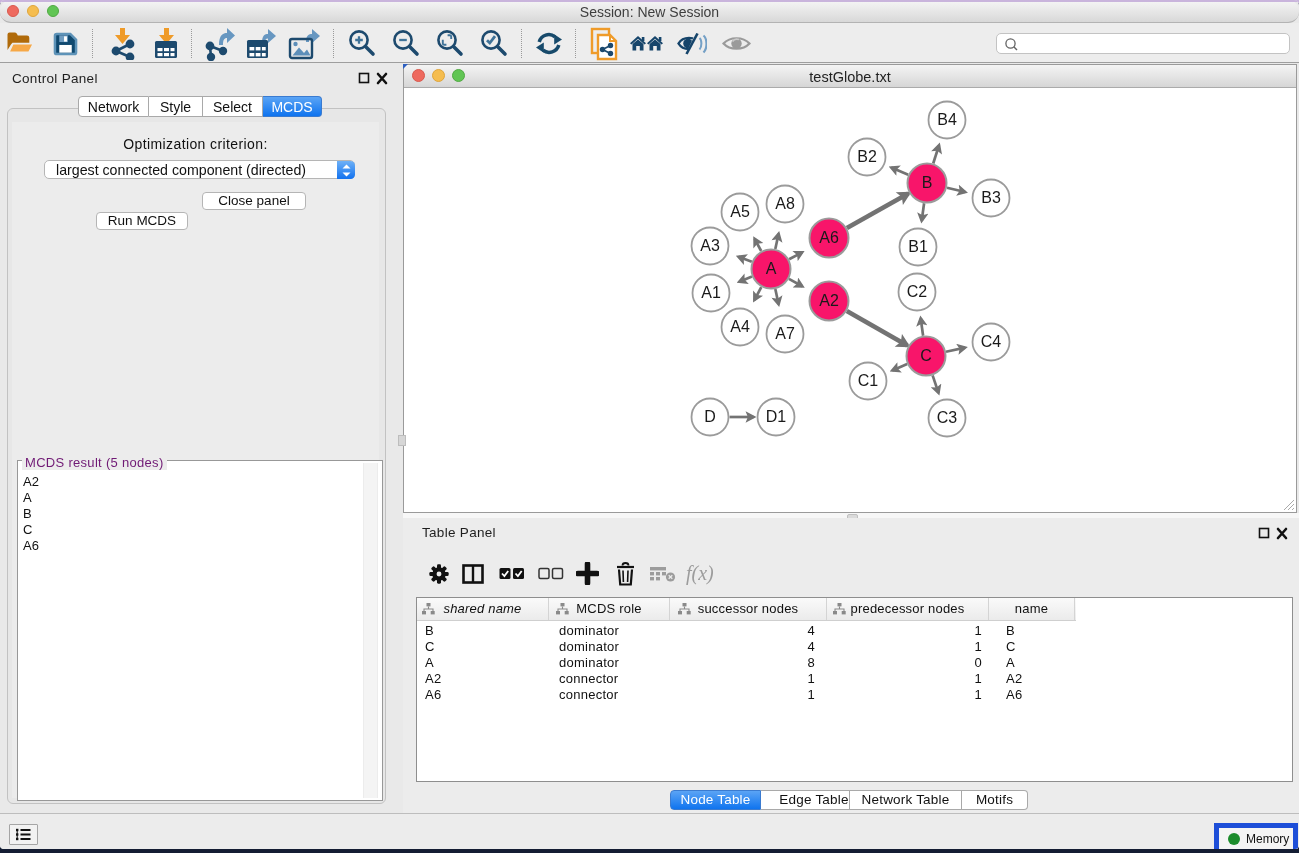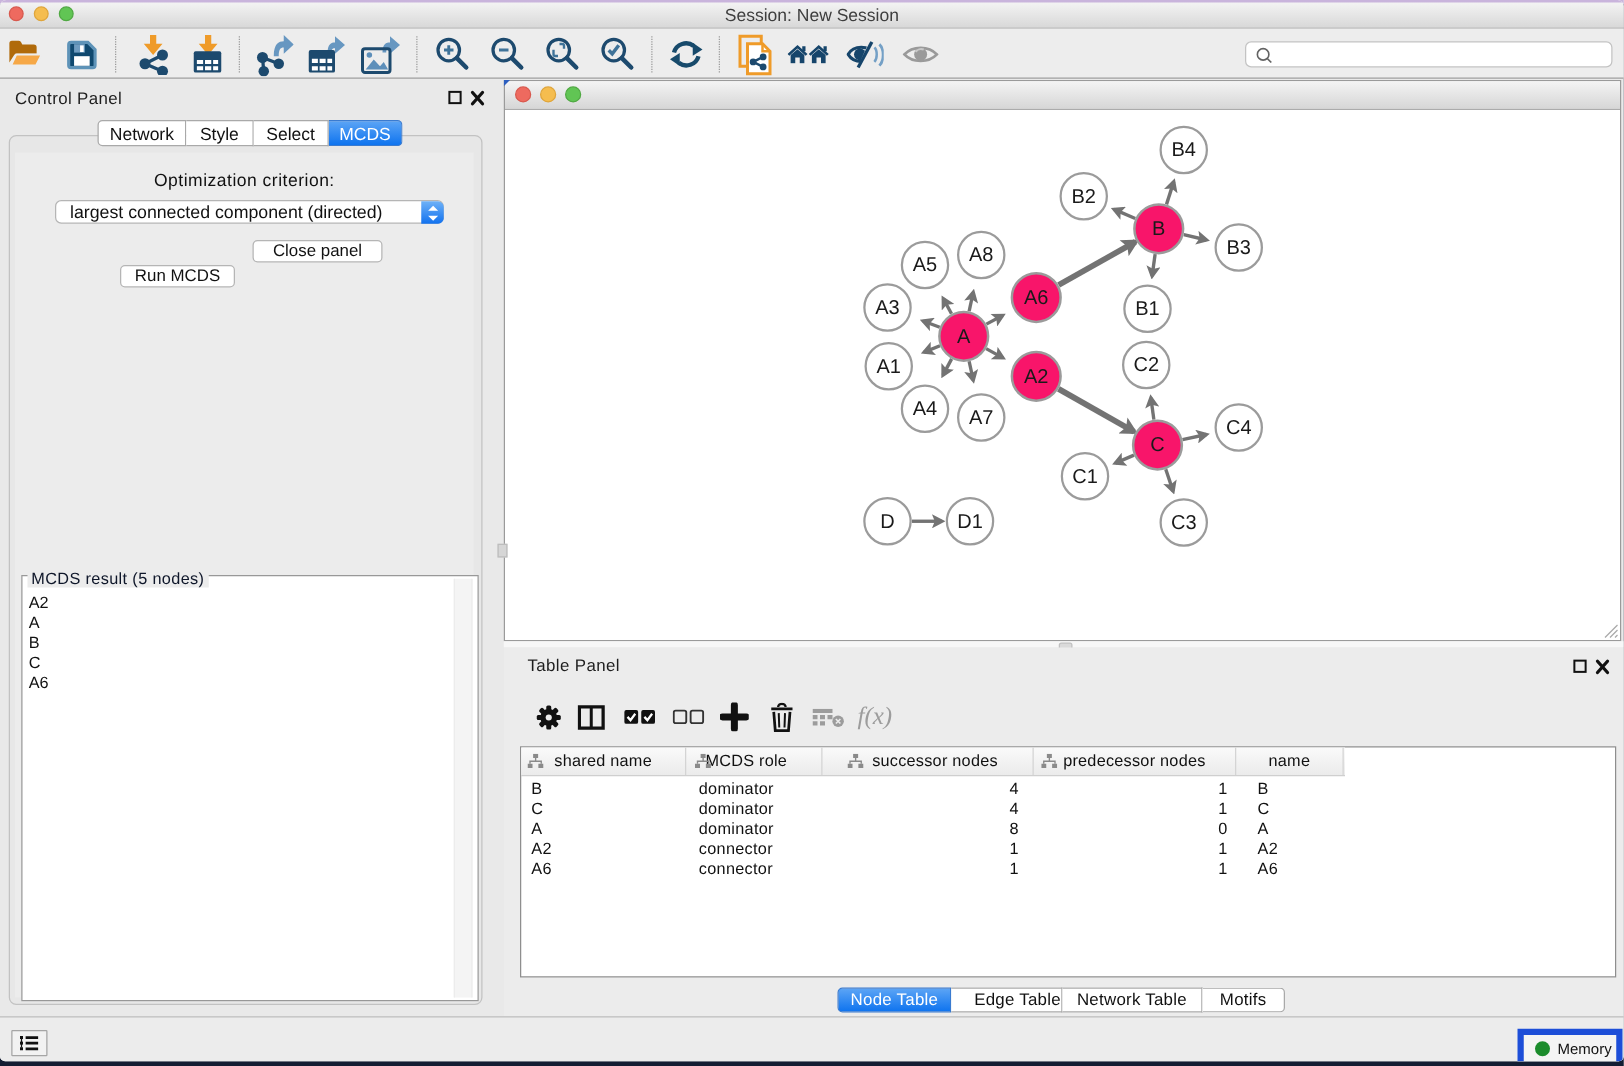--- a/index.html
+++ b/index.html
@@ -1,38 +1,38 @@
 <!DOCTYPE html>
 <html><head>
 <meta charset="utf-8">
 <style>
   html,body{margin:0;padding:0;}
   body{width:1299px;height:853px;overflow:hidden;font-family:"Liberation Sans",sans-serif;}
   #app{position:absolute;left:0;top:0;width:1299px;height:853px;background:linear-gradient(#c9b4dc 0px,#c9b4dc 3px,#1b2742 3px,#141d33 100%);}
   .abs{position:absolute;}
   #win{position:absolute;left:0;top:0;width:1299px;height:849px;background:#e9e9e9;border-radius:5px 5px 4px 4px;overflow:hidden;}
-  #titlebar{position:absolute;left:0;top:0;width:1299px;height:22px;background:linear-gradient(#f6f6f6,#d8d8d8);border-bottom:1px solid #b3b3b3;}
+  #titlebar{position:absolute;left:0;top:0;width:1299px;height:22px;background:linear-gradient(#f6f6f6,#d8d8d8);border-bottom:1px solid #b3b3b3;border-radius:11px;}
   .tl{position:absolute;top:5px;width:12px;height:12px;border-radius:50%;box-sizing:border-box;}
   #title{position:absolute;top:3.5px;left:0;width:100%;text-align:center;font-size:14px;color:#3e3e3e;}
   #toolbar{position:absolute;left:0;top:23px;width:1299px;height:39px;background:#ededed;border-bottom:1.5px solid #9e9e9e;}
   .tsep{position:absolute;top:6px;height:29px;width:0;border-left:1px dotted #9a9a9a;}
   #searchbox{position:absolute;left:996px;top:10px;width:292px;height:19px;background:#fff;border:1px solid #c3c3c3;border-radius:5px;}
   
   #cpanel{position:absolute;left:0;top:64px;width:391px;height:749px;background:#e9e9e9;}
   #cp-title{position:absolute;left:12px;top:71px;font-size:13.5px;letter-spacing:0.3px;color:#1e1e1e;}
   .tabs4{position:absolute;top:96px;height:21px;box-sizing:border-box;border:1px solid #a9a9a9;background:#fff;font-size:14px;color:#111;text-align:center;line-height:20px;}
   #tabbox{position:absolute;left:7px;top:108px;width:377px;height:694px;background:#e7e7e7;border:1px solid #c2c2c2;border-radius:6px;}
   #cp-inner{position:absolute;left:12px;top:122px;width:367px;height:676px;background:#ececec;}
   #optlabel{position:absolute;left:0;top:136px;width:391px;text-align:center;font-size:14px;letter-spacing:0.4px;color:#111;}
   #combo{position:absolute;left:44px;top:160px;width:311px;height:19px;background:#fff;border:1px solid #b5b5b5;border-radius:5px;box-sizing:border-box;}
   #combo-t{position:absolute;left:56px;top:161.5px;font-size:14.2px;letter-spacing:0px;color:#111;}
   #combo-btn{position:absolute;left:336.5px;top:160.5px;width:18px;height:18px;border-radius:0 4.5px 4.5px 0;background:linear-gradient(#6eb1f7,#1272ef);}
   .btn{position:absolute;top:192px;height:18px;background:#fff;border:1px solid #b5b5b5;border-radius:4px;box-sizing:border-box;text-align:center;font-size:13.5px;color:#111;line-height:16px;}
   #groupbox{position:absolute;left:17px;top:460px;width:364px;height:339px;border:1px solid #989898;background:#fff;}
-  #gb-label{position:absolute;left:22px;top:455px;background:#ececec;padding:0 3px;font-size:13px;letter-spacing:0.3px;color:#0f172a;}
+  #gb-label{position:absolute;left:22px;top:455px;background:#ececec;padding:0 3px;font-size:13px;letter-spacing:0.3px;color:#701a75;}
   #gb-scroll{position:absolute;right:4px;top:2px;bottom:2px;width:13px;background:#f4f4f4;border-left:1px solid #ececec;border-right:1px solid #ececec;}
   #gb-list{position:absolute;left:23px;top:474px;font-size:13px;color:#111;line-height:16px;}
   
   #netwin{position:absolute;left:403px;top:64px;width:894px;height:449px;background:#fff;border:1px solid #9a9a9a;box-sizing:border-box;}
   #net-titlebar{position:absolute;left:0;top:0;width:100%;height:22px;background:linear-gradient(#f4f4f4,#d6d6d6);border-bottom:1px solid #ababab;}
   #net-title{position:absolute;top:3.5px;left:0;width:100%;text-align:center;font-size:14.5px;color:#222;}
   
   #tpanel{position:absolute;left:403px;top:518px;width:896px;height:295px;background:#ececec;}
   #tp-title{position:absolute;left:19px;top:7px;font-size:13.5px;letter-spacing:0.3px;color:#1e1e1e;}
   #ttable{position:absolute;left:416px;top:597px;width:877px;height:185px;background:#fff;border:1px solid #8e8e8e;box-sizing:border-box;}
@@ -246,20 +246,21 @@
   </svg>
 
   <svg class="abs" style="left:403px;top:64px;z-index:5;" width="5" height="5" viewBox="0 0 5 5">
         <path d="M0 0 H5 L0 5 Z" fill="#2d5fc0"></path>
       </svg>
   <div id="netwin">
     <div id="net-titlebar">
       <div class="tl" style="left:8px;top:4px;width:13px;height:13px;background:#ee6a5f;border:1px solid #d8594e;"></div>
       <div class="tl" style="left:28px;top:4px;width:13px;height:13px;background:#f5bd4f;border:1px solid #dfa53b;"></div>
       <div class="tl" style="left:48px;top:4px;width:13px;height:13px;background:#61c554;border:1px solid #50a943;"></div>
+      <div id="net-title">testGlobe.txt</div>
     </div>
     <svg id="graph" style="position:absolute;left:0;top:22px;" width="892" height="425" viewBox="0 0 892 425" font-family="Liberation Sans, sans-serif">
       <defs>
         <marker id="arrS" viewBox="0 0 10 10" refX="7.5" refY="5" markerWidth="4.2" markerHeight="4.2" orient="auto-start-reverse">
               <path d="M0.5 0 L10 5 L0.5 10 L2.5 5 z" fill="#737373"></path>
             </marker>
         <marker id="arrB" viewBox="0 0 10 10" refX="7.5" refY="5" markerWidth="3.2" markerHeight="3.2" orient="auto-start-reverse">
               <path d="M0.5 0 L10 5 L0.5 10 L2.5 5 z" fill="#737373"></path>
             </marker>
       </defs>
@@ -404,22 +405,22 @@
           <circle cx="20.5" cy="10" r="4.6"></circle>
         </g>
         <path d="M18.7 8.2 l3.6 3.6 M22.3 8.2 l-3.6 3.6" stroke="#ececec" stroke-width="1.3"></path>
       </svg>
 
       <div class="abs" style="left:283px;top:44px;font-family:'Liberation Serif',serif;font-style:italic;font-size:20px;color:#9c9c9c;">f(x)</div>
     </div>
   </div>
   <div id="ttable">
     <div id="thead">
-      <div class="th" style="left:0;width:132px;">shared name</div>
-      <div class="th" style="left:120px;width:121px;">MCDS role</div>
+      <div class="th" style="left:0;width:132px;font-style:italic;">shared name</div>
+      <div class="th" style="left:132px;width:121px;">MCDS role</div>
       <div class="th" style="left:253px;width:157px;">successor nodes</div>
       <div class="th" style="left:410px;width:162px;">predecessor nodes</div>
       <div class="th" style="left:572px;width:86px;">name</div>
       <svg class="abs" style="left:5px;top:5px;" width="13" height="12" viewBox="0 0 13 12">
             <g fill="#8a8a8a">
               <rect x="4.5" y="0" width="4" height="3.4"></rect>
               <rect x="0" y="8" width="4" height="3.4"></rect>
               <rect x="8.7" y="8" width="4" height="3.4"></rect>
               <path d="M6.5 3.4 V6 M2 8 V6 H11 V8" fill="none" stroke="#8a8a8a" stroke-width="1.1"></path>
             </g>

